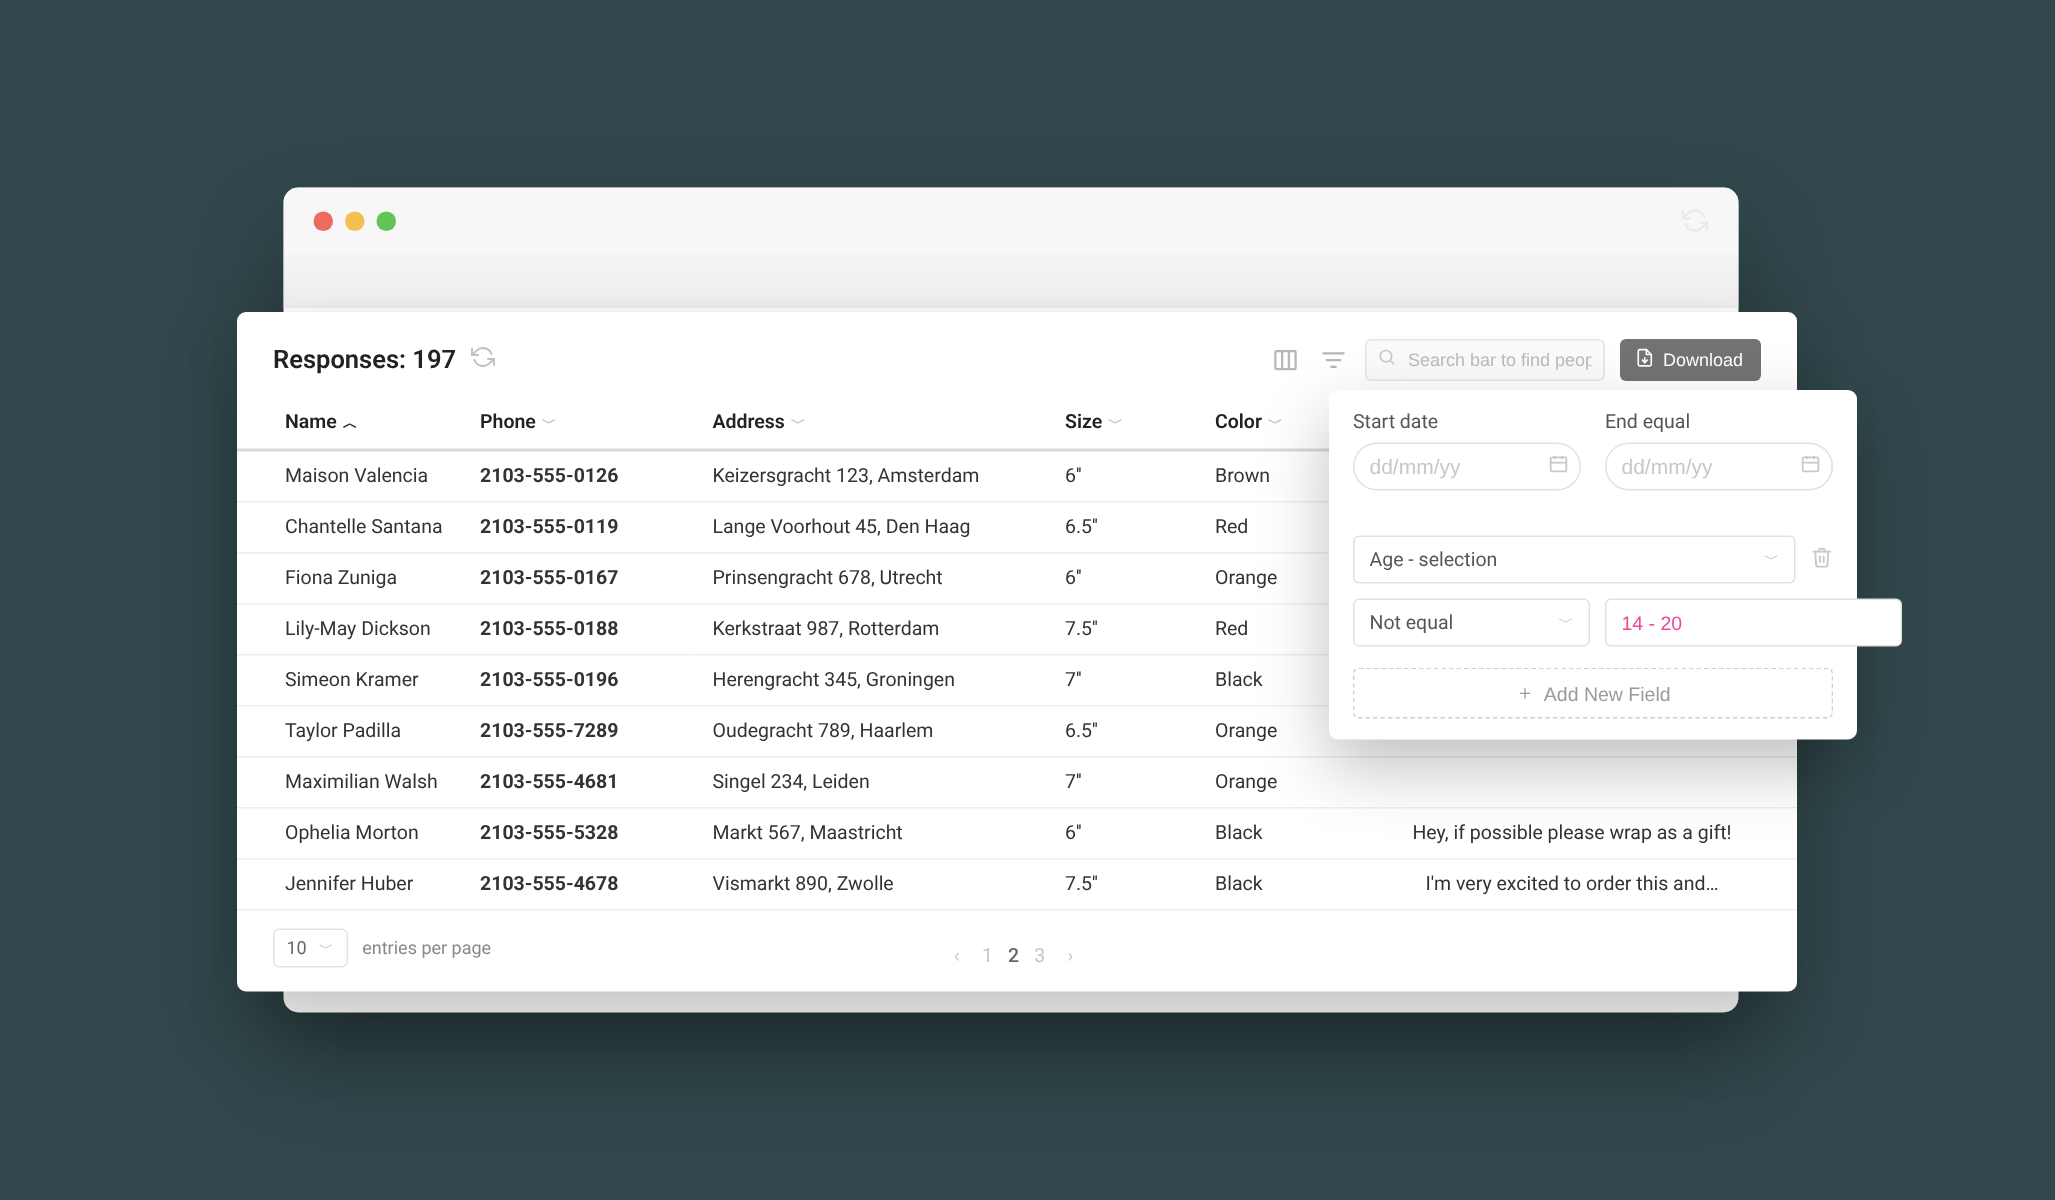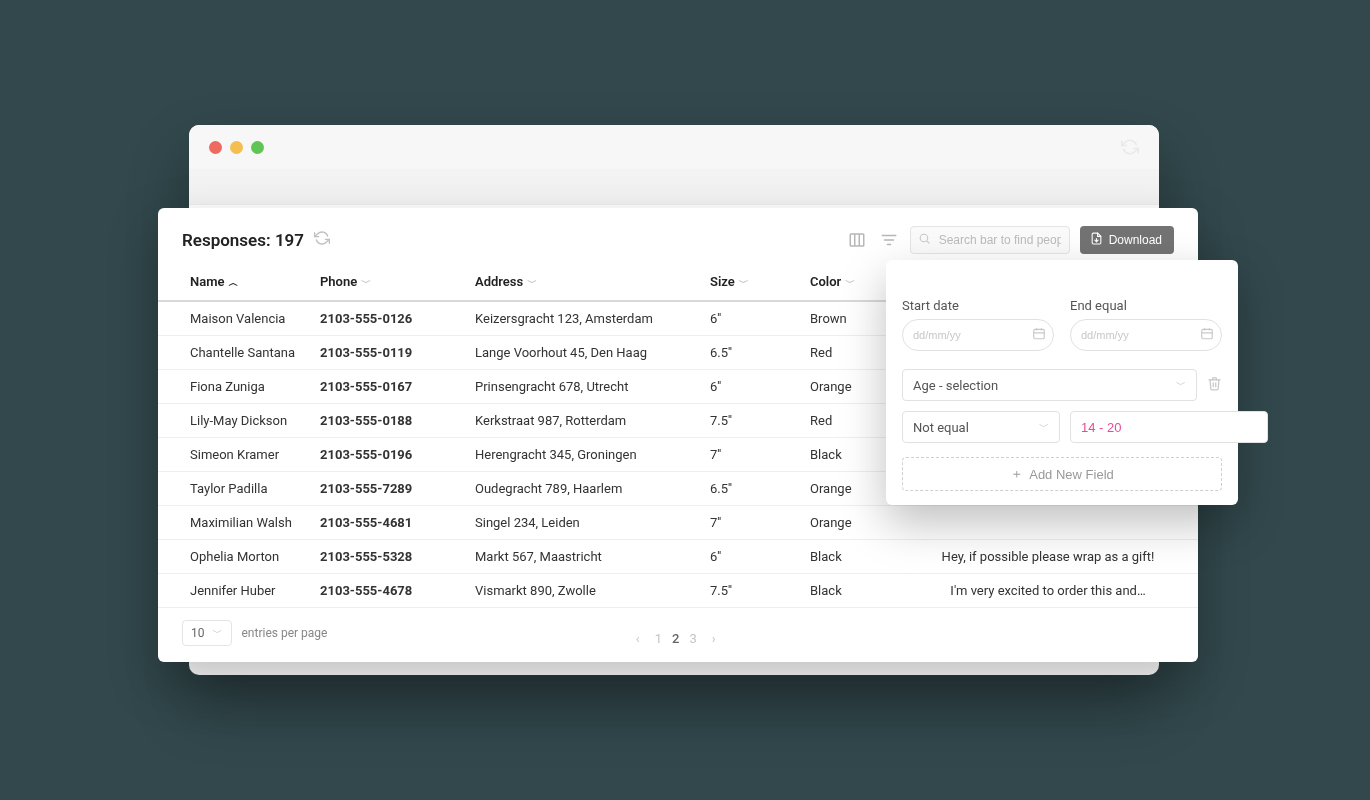--- a/index.html
+++ b/index.html
@@ -187,42 +187,42 @@
   background: #fff;
   border-radius: 6px;
   box-shadow: 0 18px 45px rgba(0,0,0,0.25);
   padding: 14px 16px 14px 16px;
   z-index: 20;
 }
 .date-row {
   display: flex;
   gap: 16px;
 }
-.date-col { flex: 1; display: flex; flex-direction: column; gap: 6px; margin-top: 24px; }
+.date-col { flex: 1; display: flex; flex-direction: column; gap: 6px; }
 .date-label { font-size: 13px; color: #555; }
 .date-input-wrap { position: relative; }
 .date-input {
   width: 100%;
   height: 32px;
   border: 1px solid #e1e1e1;
   border-radius: 16px;
   padding: 0 20px 0 10px;
-  font-size: 11px;
+  font-size: 14px;
   color: #888;
 }
 .date-input::placeholder { color: #c7c7c7; }
 .cal-icon {
   position: absolute; right: 8px; top: 50%; transform: translateY(-50%);
   color: #c8c8c8;
 }
 .filter-row {
   display: flex;
   align-items: center;
   gap: 10px;
-  margin-top: 18px;
+  margin-top: 30px;
 }
 .select-box {
   flex: 1;
   height: 32px;
   border: 1px solid #e1e1e1;
   border-radius: 4px;
   display: flex;
   align-items: center;
   justify-content: space-between;
   padding: 0 10px;

